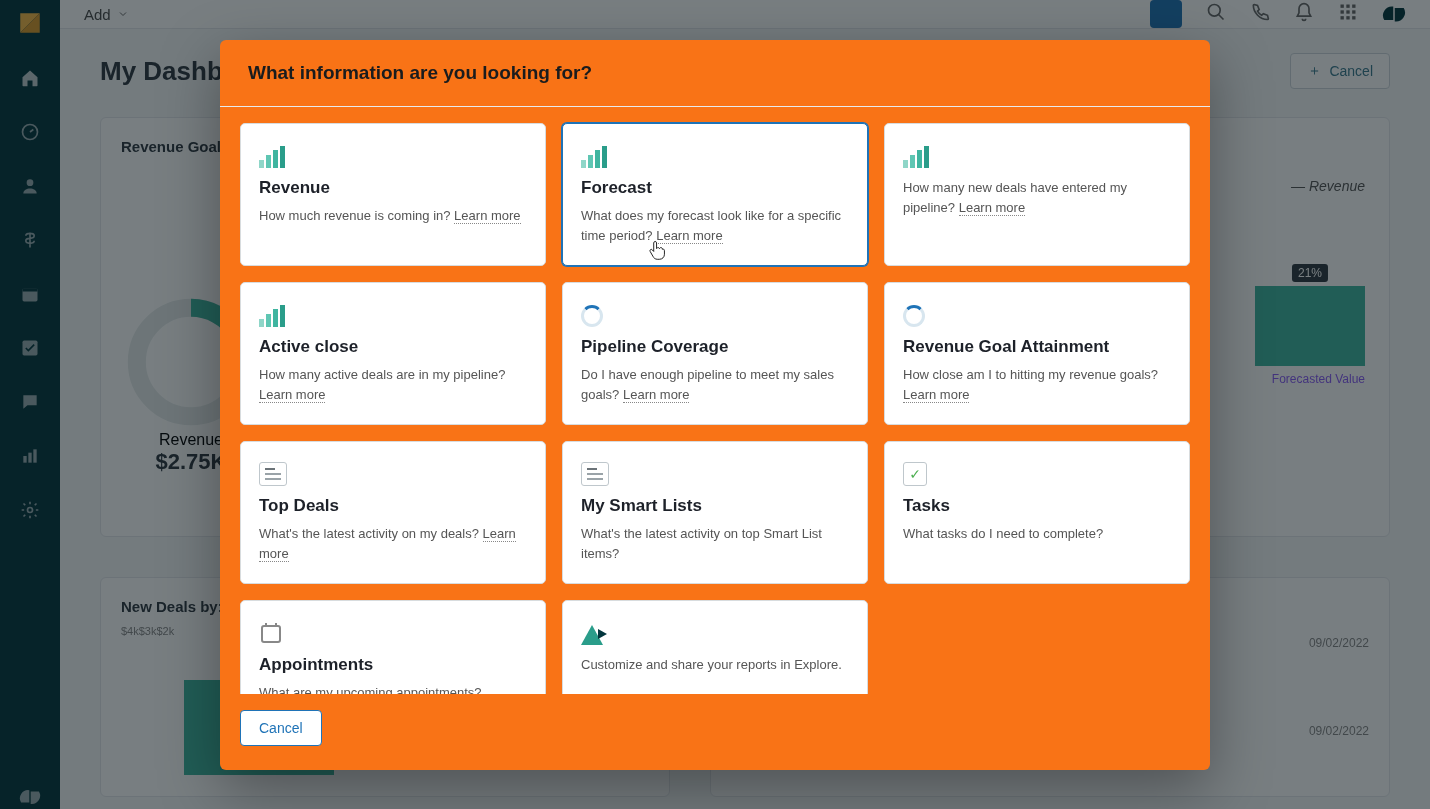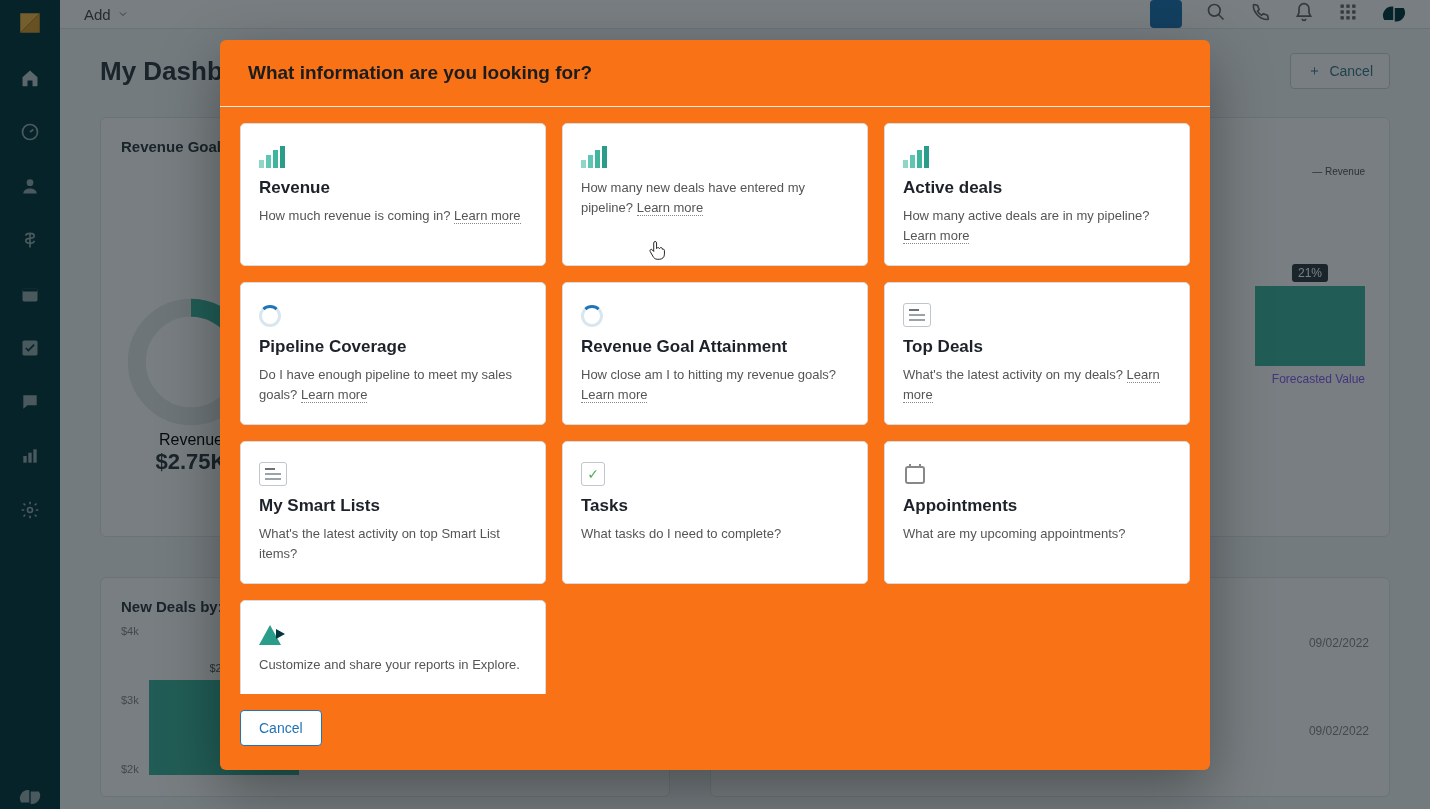--- a/index.html
+++ b/index.html
@@ -211,35 +211,35 @@
                 <circle cx="18" cy="18" r="15" fill="none" stroke="#e6eceb" stroke-width="5"></circle>
                 <circle cx="18" cy="18" r="15" fill="none" stroke="#3fb5a0" stroke-width="5" stroke-dasharray="15 94" transform="rotate(-90 18 18)"></circle>
               </svg>
               <div class="small-label">Revenue</div>
               <div style="font-size:22px; font-weight:600; color:#2f3941;">$2.75K</div>
             </div>
           </div>
         </div>
 
         <div class="card" style="flex:1; height:420px; position:relative;">
-          <div style="position:absolute; right:24px; top:48px; font-size:10px; color:#555;">— <span>Revenue</span></div>
+          <div style="position:absolute; right:24px; top:60px; font-size:14px; color:#555;font-style:italic;">— <span>Revenue</span></div>
           <div style="position:absolute; right:24px; bottom:170px; display:flex; align-items:flex-end; gap:12px;">
             <div class="bg-bar" style="width:110px; height:80px; position:relative;">
               <div style="position:absolute; top:-22px; left:50%; transform:translateX(-50%); font-size:12px; color:#fff; background:#2f3941; padding:2px 6px; border-radius:3px;">21%</div>
             </div>
           </div>
           <div style="position:absolute; right:24px; bottom:150px; font-size:12px; color:#8b5cf6;">Forecasted Value</div>
         </div>
       </div>
 
       <div class="row2" style="display:flex; gap:40px;">
         <div class="card" style="width:570px; height:220px;">
           <div style="font-size:15px; font-weight:600; color:#2f3941;">New Deals by: Month, this quarter</div>
           <div style="display:flex; height:160px; padding-top:10px;">
-            <div style="display:flex; flex-direction:column; justify-content:space-between; font-size:11px; color:#888; padding-right:10px;">
+            <div style="display:flex; justify-content:space-between; font-size:11px; color:#888; padding-right:10px;">
               <span>$4k</span>
               <span>$3k</span>
               <span>$2k</span>
             </div>
             <div style="flex:1; display:flex; align-items:flex-end;">
               <div class="bg-bar" style="width:150px; height:95px; position:relative;">
                 <div style="position:absolute; top:-18px; left:50%; transform:translateX(-50%); font-size:11px; color:#555;">$2.7K</div>
               </div>
             </div>
           </div>
@@ -276,43 +276,55 @@
               <rect x="0" y="14" width="5" height="8" fill="#8fd6c8"></rect>
               <rect x="7" y="9" width="5" height="13" fill="#5fc6b3"></rect>
               <rect x="14" y="4" width="5" height="18" fill="#3fb5a0"></rect>
               <rect x="21" y="0" width="5" height="22" fill="#2a9d8a"></rect>
             </svg>
         </div>
         <h3>Revenue</h3>
         <p><span>How much revenue is coming in?</span> <a class="learn">Learn more</a></p>
       </div>
 
-
-      <div class="tile">
+      <div class="tile hover">
         <div class="ic">
           <svg width="28" height="22" viewBox="0 0 28 22">
               <rect x="0" y="14" width="5" height="8" fill="#8fd6c8"></rect>
               <rect x="7" y="9" width="5" height="13" fill="#5fc6b3"></rect>
               <rect x="14" y="4" width="5" height="18" fill="#3fb5a0"></rect>
               <rect x="21" y="0" width="5" height="22" fill="#2a9d8a"></rect>
             </svg>
         </div>
-        <p><span>How many new deals have entered my pipeline?</span> <a class="learn">Learn more</a></p>
+        <h3>Forecast</h3>
+        <p><span>What does my forecast look like for a specific time period?</span> <a class="learn">Learn more</a></p>
       </div>
 
       <div class="tile">
         <div class="ic">
           <svg width="28" height="22" viewBox="0 0 28 22">
               <rect x="0" y="14" width="5" height="8" fill="#8fd6c8"></rect>
               <rect x="7" y="9" width="5" height="13" fill="#5fc6b3"></rect>
               <rect x="14" y="4" width="5" height="18" fill="#3fb5a0"></rect>
               <rect x="21" y="0" width="5" height="22" fill="#2a9d8a"></rect>
             </svg>
         </div>
-        <h3>Active deals</h3>
+        <p><span>How many new deals have entered my pipeline?</span> <a class="learn">Learn more</a></p>
+      </div>
+
+      <div class="tile">
+        <div class="ic">
+          <svg width="28" height="22" viewBox="0 0 28 22">
+              <rect x="0" y="14" width="5" height="8" fill="#8fd6c8"></rect>
+              <rect x="7" y="9" width="5" height="13" fill="#5fc6b3"></rect>
+              <rect x="14" y="4" width="5" height="18" fill="#3fb5a0"></rect>
+              <rect x="21" y="0" width="5" height="22" fill="#2a9d8a"></rect>
+            </svg>
+        </div>
+        <h3>Active close</h3>
         <p><span>How many active deals are in my pipeline?</span> <a class="learn">Learn more</a></p>
       </div>
 
       <div class="tile">
         <div class="ic">
             <span class="spinner"></span>
           </div>
         <h3>Pipeline Coverage</h3>
         <p><span>Do I have enough pipeline to meet my sales goals?</span> <a class="learn">Learn more</a></p>
       </div>

